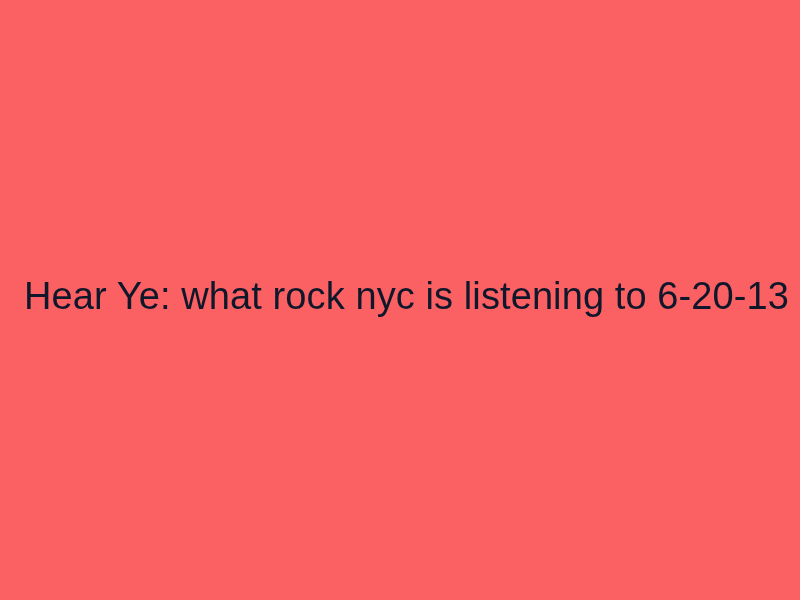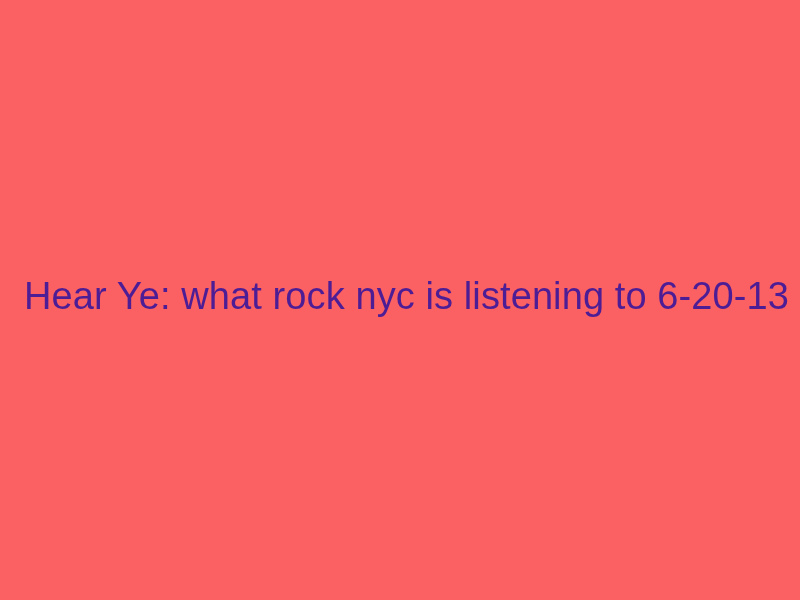--- a/index.html
+++ b/index.html
@@ -34,21 +34,21 @@
     box-sizing: border-box;
     margin: 0;
     position: relative;
     top: -3px;
     font-family: "Liberation Sans", sans-serif;
     font-size: 38px;
     font-weight: 400;
     font-style: normal;
     line-height: 1.15;
     letter-spacing: 0.1px;
-    color: #4c1d95;
+    color: #0f172a;
     white-space: nowrap;
     -webkit-font-smoothing: antialiased;
   }
 </style>
 </head>
 <body>
 
 <div id="placeholder-card">
 
   <h1 id="headline">Hear Ye: what rock nyc is listening to 6-20-13</h1>

